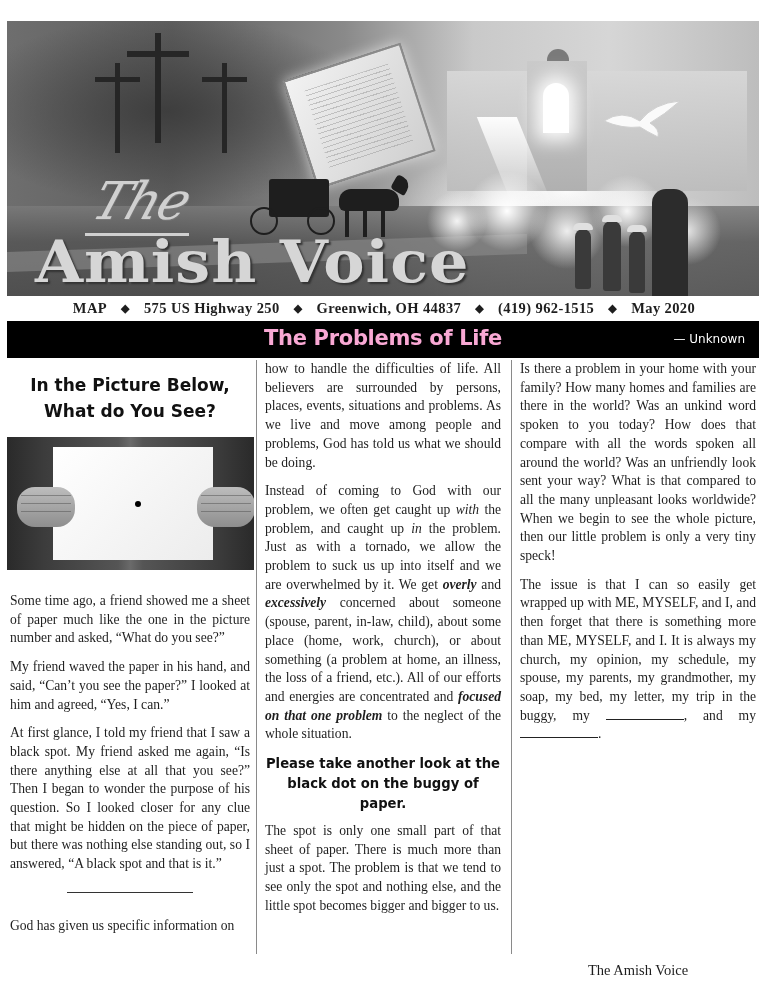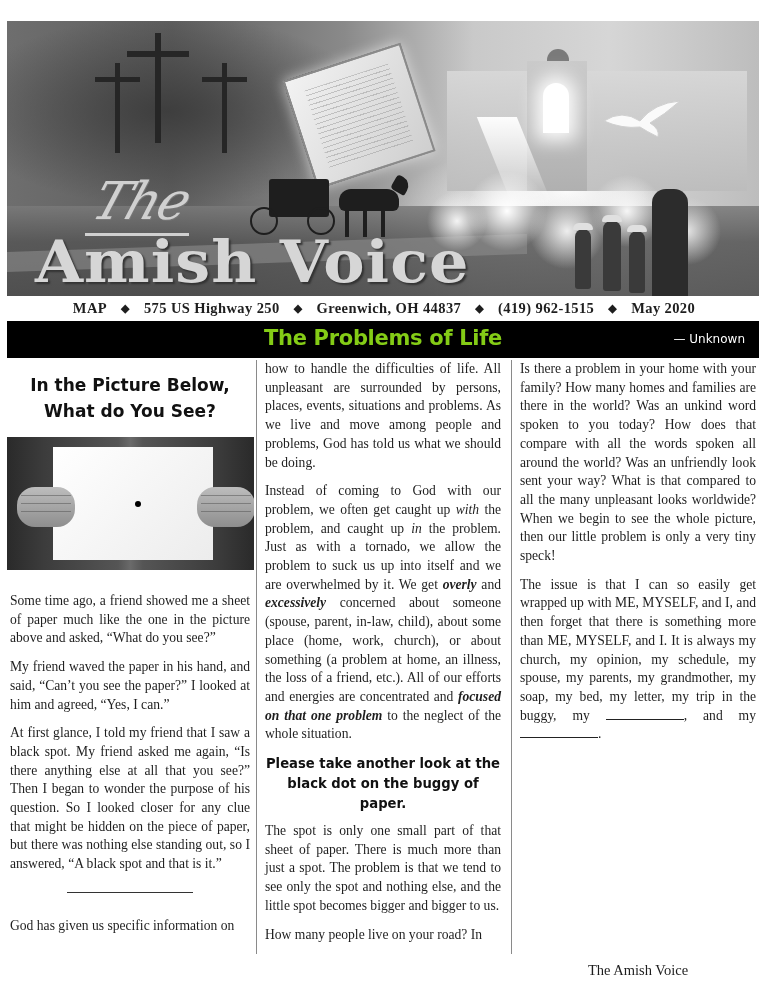--- a/index.html
+++ b/index.html
@@ -75,21 +75,21 @@
 
   
   .infobar { position: absolute; left: 0; top: 297px; width: 768px; height: 22px;
     display: flex; justify-content: center; align-items: center; gap: 14px;
     font-family: "Liberation Serif", serif; font-weight: bold; font-size: 14.5px; color: #1e1e1e; letter-spacing: 0.4px; }
   .infobar .sep { font-size: 11px; }
 
   
   .headline-bar { position: absolute; left: 7px; top: 321px; width: 752px; height: 37px; background: #000; }
   .headline { position: absolute; left: 0; right: 0; top: 5px; text-align: center;
-    font-family: "DejaVu Sans", sans-serif; font-weight: bold; font-size: 21px; color: #84cc16; letter-spacing: -0.3px; }
+    font-family: "DejaVu Sans", sans-serif; font-weight: bold; font-size: 21px; color: #f9a8d4; letter-spacing: -0.3px; }
   .byline { position: absolute; right: 14px; top: 11px; font-family: "DejaVu Sans", sans-serif; font-size: 12px; color: #fff; }
 
   
   .col { position: absolute; top: 360px; font-family: "Liberation Serif", serif; font-size: 13.6px; line-height: 18.7px; color: #1e1e1e; }
   .col p { margin: 0 0 10px 0; text-align: justify; hyphens: none; }
   .col1 { left: 10px; width: 240px; }
   .col2 { left: 265px; width: 236px; }
   .col3 { left: 520px; width: 236px; }
   .divider { position: absolute; top: 360px; width: 1px; height: 594px; background: #8a8a8a; }
   .divider.d1 { left: 256px; } .divider.d2 { left: 511px; }
@@ -181,33 +181,32 @@
   <div class="col1-heading">
     <div>In the Picture Below,</div>
     <div>What do You See?</div>
   </div>
   <div class="photo">
     <div class="paper"></div>
     <div class="dot"></div>
     <div class="hand l"></div>
     <div class="hand r"></div>
   </div>
-  <p>Some time ago, a friend showed me  a sheet of paper much like the one in the picture above and asked, “What do you see?”</p>
+  <p>Some time ago, a friend showed me  a sheet of paper much like the one in the picture number and asked, “What do you see?”</p>
   <p>My friend waved the paper in his hand, and said, “Can’t you see the paper?” I looked at him and agreed, “Yes, I can.”</p>
   <p>At first glance, I told my friend that I saw a black spot. My friend asked me again, “Is there anything else at all that you see?” Then I began to wonder the purpose of his question. So I looked closer for any clue that might be hidden on the piece of paper, but there was nothing else standing out, so I answered, “A black spot and that is it.”</p>
   <div class="rule-short"></div>
   <p>God has given us specific information on</p>
 </div>
 
 <div class="col col2">
-  <p>how to handle the difficulties of life. All unpleasant are surrounded by persons, places, events, situations and problems. As we live and move among people and problems, God has told us what we should be doing.</p>
+  <p>how to handle the difficulties of life. All believers are surrounded by persons, places, events, situations and problems. As we live and move among people and problems, God has told us what we should be doing.</p>
   <p><span>Instead of coming to God with our problem, we often get caught up </span><i>with</i><span> the problem, and caught up </span><i>in</i><span> the problem. Just as with a tornado, we allow the problem to suck us up into itself and we are overwhelmed by it. We get </span><b><i>overly</i></b><span> and </span><b><i>excessively</i></b><span> concerned about someone (spouse, parent, in-law, child), about some place (home, work, church), or about something (a problem at home, an illness, the loss of a friend, etc.). All of our efforts and energies are concentrated and </span><b><i>focused on that one problem</i></b><span> to the neglect of the whole situation.</span></p>
   <div class="subhead">Please take another look at the black dot on the buggy of paper.</div>
   <p>The spot is only one small part of that sheet of paper. There is much more than just a spot. The problem is that we tend to see only the spot and nothing else, and the little spot becomes bigger and bigger to us.</p>
-  <p>How many people live on your road? In</p>
 </div>
 
 <div class="col col3">
   <p>Is there a problem in your home with your family? How many homes and families are there in the world? Was an unkind word spoken to you today? How does that compare with all the words spoken all around the world? Was an unfriendly look sent your way? What is that compared to all the many unpleasant looks worldwide? When we begin to see the whole picture, then our little problem is only a very tiny speck!</p>
   <p><span>The issue is that I can so easily get wrapped up with ME, MYSELF, and I, and then forget that there is something more than ME, MYSELF, and I. It is always my church, my opinion, my schedule, my spouse, my parents, my grandmother, my soap, my bed, my letter, my trip in the buggy, my </span><span class="blank"></span><span>, and my </span><span class="blank"></span><span>.</span></p>
 </div>
 
 <div class="footer">The Amish Voice</div>
 
 </body></html>

